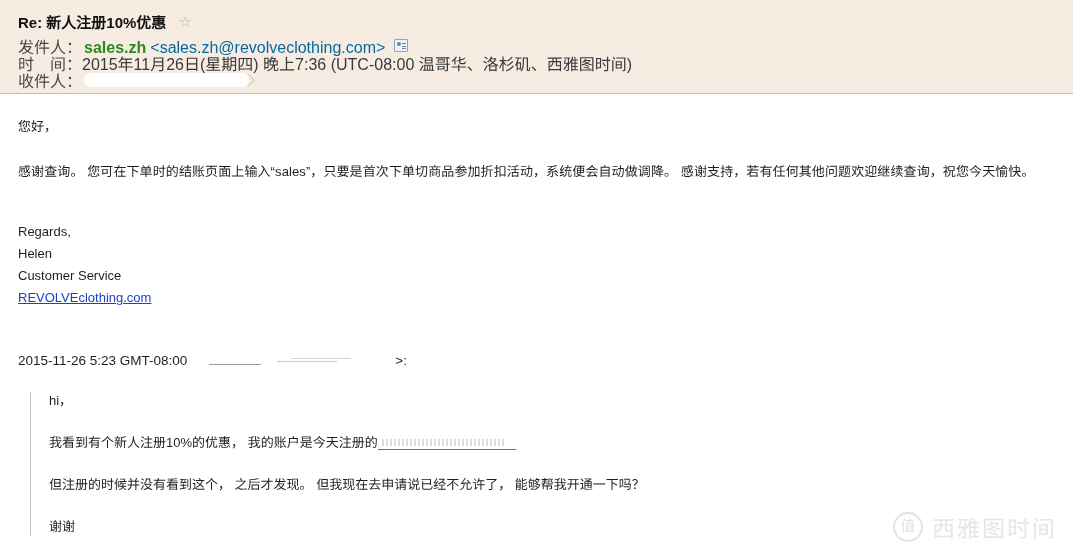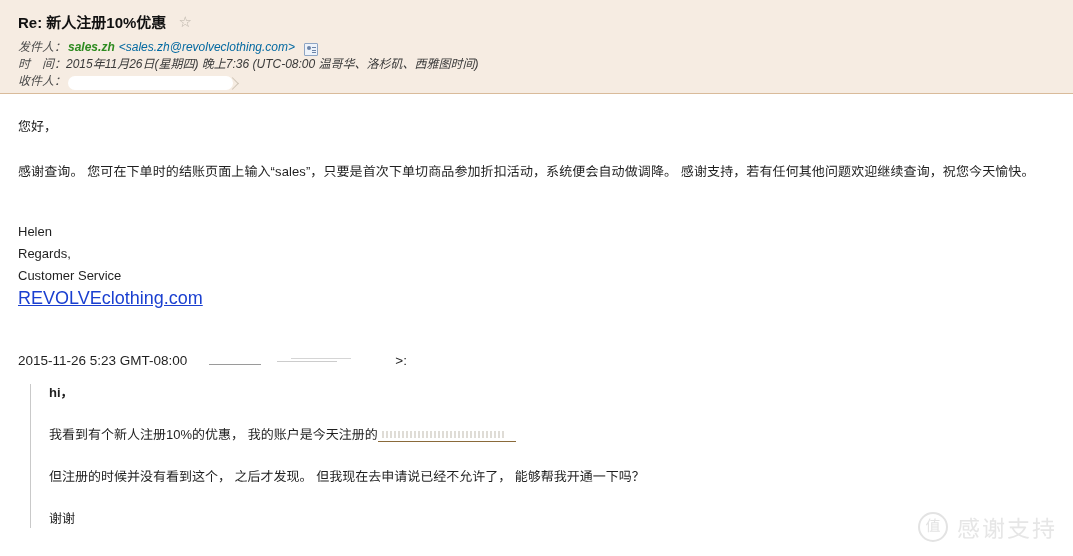--- a/index.html
+++ b/index.html
@@ -44,28 +44,27 @@
     display: inline-block;
     width: 15px;
     height: 15px;
     line-height: 15px;
     font-size: 15px;
     color: #b9b2a8;
     margin-top: 1px;
   }
 
   .meta-row {
-    font-size: 12px;
+    font-size: 16px;
     color: #3a3a3a;
     line-height: 17px;
     white-space: nowrap;
     display: flex;
-    align-items: flex-end;
+    align-items: flex-start;
     margin-left: 2px;
-    font-style: italic;
   }
   .meta-label {
     color: #4a4a4a;
   }
   .sender-name {
     font-weight: bold;
     color: #2e8b20;
     margin: 0 4px 0 2px;
   }
   .sender-addr {
@@ -145,21 +144,21 @@
   }
   .sig {
     margin-top: 40px;
   }
   .sig-line {
     font-size: 13px;
     line-height: 22px;
     color: #1f1f1f;
   }
   .sig-link {
-    font-size: 18px;
+    font-size: 13px;
     line-height: 22px;
     color: #1a3fd0;
     text-decoration: underline;
     cursor: pointer;
   }
 
   
   .quote-head {
     margin-top: 44px;
     font-size: 13.5px;
@@ -201,21 +200,21 @@
     padding-left: 18px;
     border-left: 1px solid #c9c9c9;
   }
   .quote-line {
     font-size: 13px;
     line-height: 18px;
     color: #1f1f1f;
     margin-top: 24px;
     white-space: nowrap;
   }
-  .quote-line:first-child { margin-top: 16px; font-weight: bold; }
+  .quote-line:first-child { margin-top: 24px; }
 
   .redacted-link {
     display: inline-block;
     width: 138px;
     height: 14px;
     vertical-align: -3px;
     border-bottom: 1px solid #8a6a3a;
     position: relative;
     overflow: hidden;
     color: transparent;
@@ -291,22 +290,22 @@
 
 </div>
 
 <div class="mail-body">
 
   <div class="greeting">您好，</div>
 
   <div class="para">感谢查询。 您可在下单时的结账页面上输入“sales”，只要是首次下单切商品参加折扣活动，系统便会自动做调降。 感谢支持，若有任何其他问题欢迎继续查询，祝您今天愉快。</div>
 
   <div class="sig">
+    <div class="sig-line">Regards,</div>
     <div class="sig-line">Helen</div>
-    <div class="sig-line">Regards,</div>
     <div class="sig-line">Customer Service</div>
     <div class="sig-link">REVOLVEclothing.com</div>
   </div>
 
   <div class="quote-head">
     <span>2015-11-26 5:23 GMT-08:00</span>
     <span class="redacted-from"></span>
     <span>&gt;:</span>
   </div>
 
@@ -316,14 +315,14 @@
       <span>我看到有个新人注册10%的优惠， 我的账户是今天注册的</span><span class="redacted-link"></span>
     </div>
     <div class="quote-line">但注册的时候并没有看到这个， 之后才发现。 但我现在去申请说已经不允许了， 能够帮我开通一下吗？</div>
     <div class="quote-line">谢谢</div>
   </div>
 
 </div>
 
 <div class="watermark">
   <div class="wm-badge">值</div>
-  <div class="wm-text">感谢支持</div>
+  <div class="wm-text">西雅图时间</div>
 </div>
 
 </body></html>

